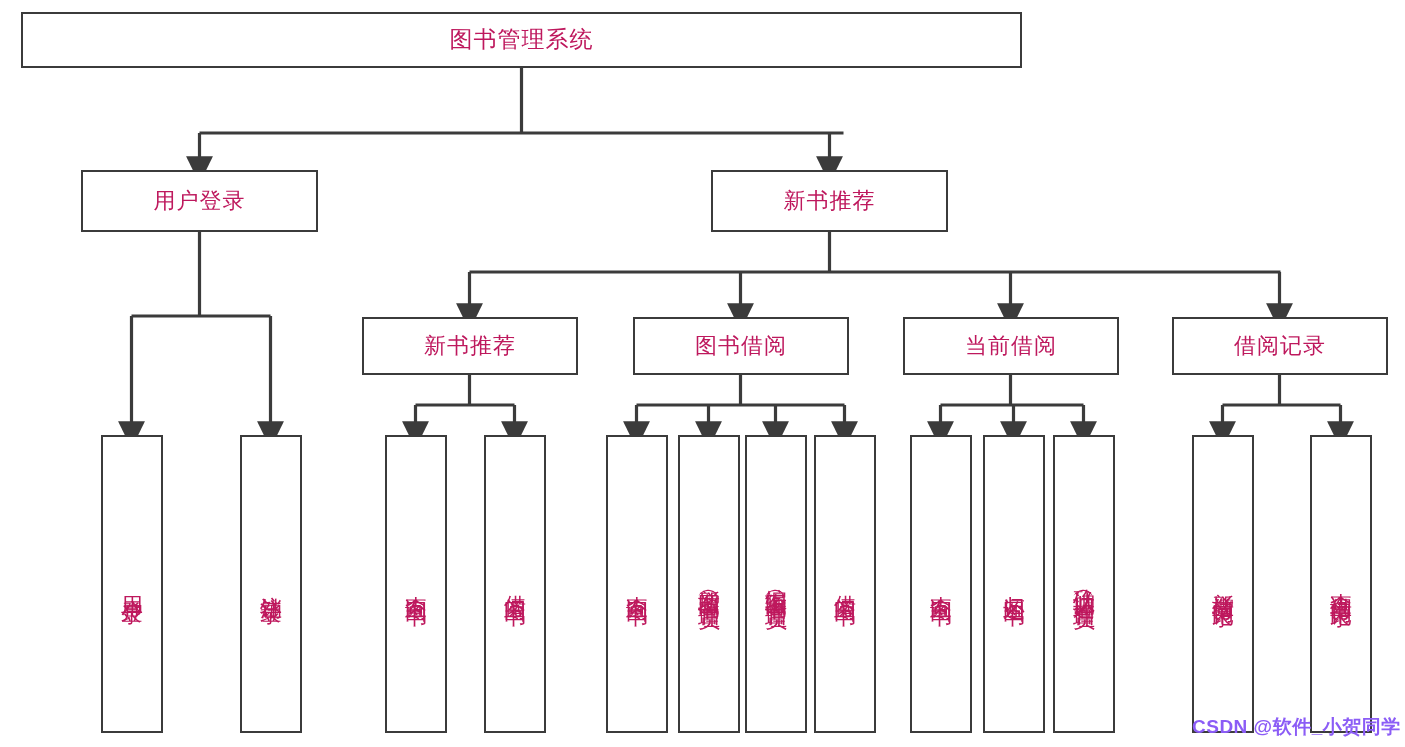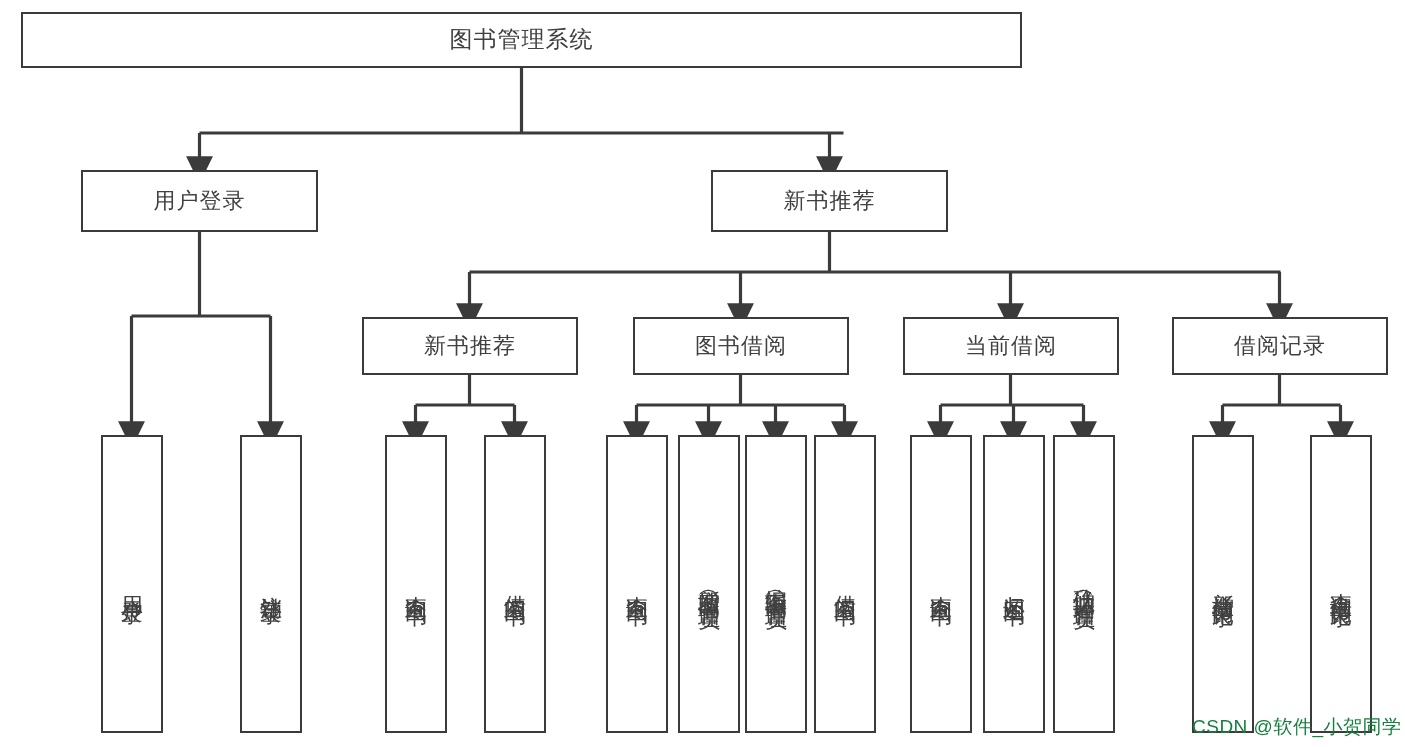--- a/index.html
+++ b/index.html
@@ -27,21 +27,21 @@
     pointer-events: none;
   }
   .node {
     position: absolute;
     box-sizing: border-box;
     border: 2.5px solid #3b3b3b;
     background: #ffffff;
     display: flex;
     align-items: center;
     justify-content: center;
-    color: #404040;
+    color: #be185d;
     text-align: center;
   }
   .node.h {
     font-size: 22px;
     line-height: 1.2;
     letter-spacing: 1px;
   }
   .node.root {
     font-size: 23px;
   }
@@ -52,23 +52,24 @@
   .vlabel {
     writing-mode: vertical-rl;
     text-orientation: upright;
     white-space: pre;
     line-height: 1.18;
     letter-spacing: 3px;
   }
   .watermark {
     position: absolute;
     font-size: 19px;
-    color: #15803d;
+    color: #8b5cf6;
     white-space: nowrap;
     letter-spacing: 0.5px;
+    font-weight: bold;
   }
 </style>
 </head>
 <body>
 
 <div id="canvas">
 
   <svg id="edges" viewBox="0 0 1405 747" width="1405" height="747" xmlns="http://www.w3.org/2000/svg">
     <defs>
       <marker id="arr" markerWidth="11" markerHeight="11" refX="1.2" refY="4.2" orient="auto" markerUnits="strokeWidth">

